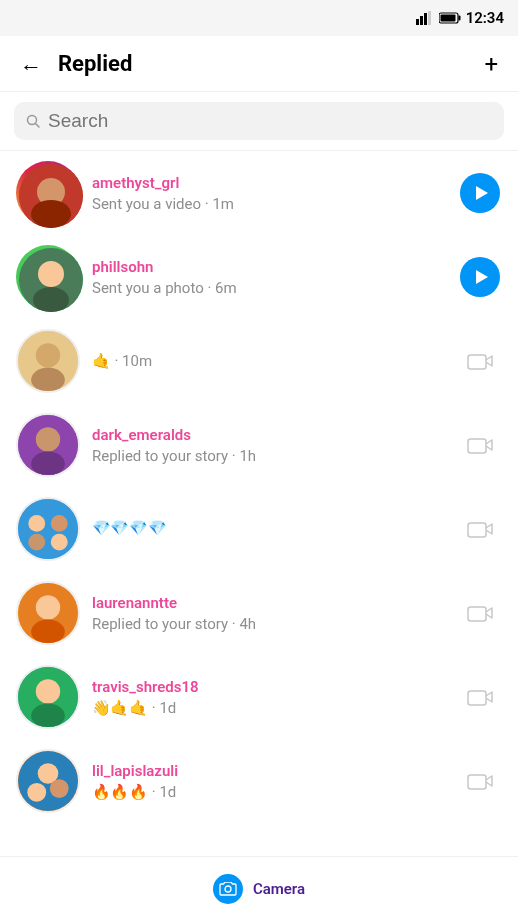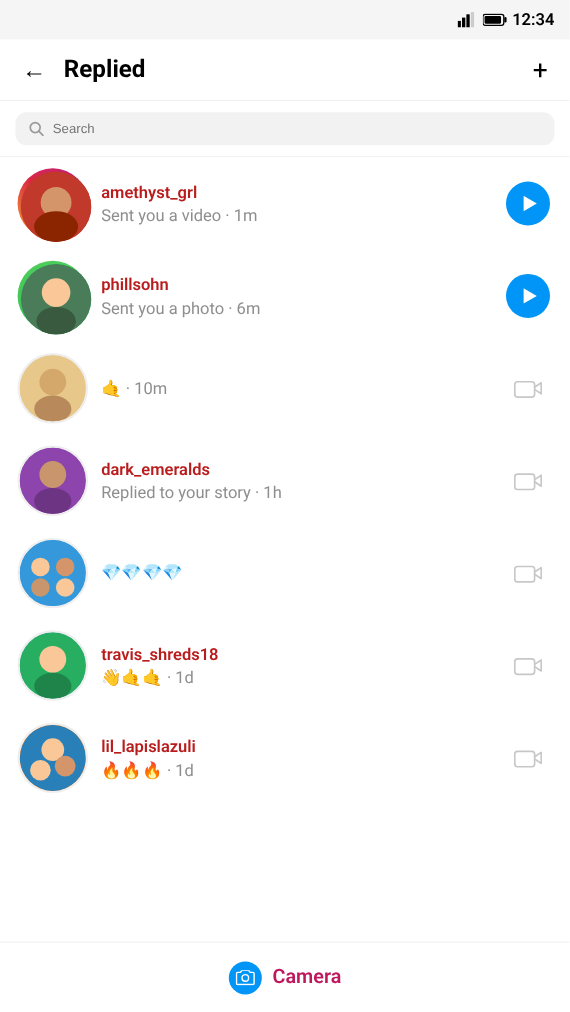--- a/index.html
+++ b/index.html
@@ -77,21 +77,21 @@
       padding: 8px 12px;
       gap: 8px;
     }
     .search-icon-wrap {
       color: #999;
       font-size: 14px;
     }
     .search-input {
       border: none;
       background: transparent;
-      font-size: 12px;
+      font-size: 19px;
       color: #999;
       outline: none;
       width: 100%;
     }
 
     
     .message-list {
       overflow-y: auto;
       height: calc(920px - 36px - 56px - 52px - 64px);
     }
@@ -125,21 +125,21 @@
     }
 
     
     .message-content {
       flex: 1;
       min-width: 0;
     }
     .message-username {
       font-size: 15px;
       font-weight: 600;
-      color: #b91c1c;
+      color: #ec4899;
       margin-bottom: 3px;
     }
     .message-preview {
       font-size: 15px;
       color: #8e8e8e;
       white-space: nowrap;
       overflow: hidden;
       text-overflow: ellipsis;
     }
 
@@ -194,23 +194,23 @@
     .camera-btn-icon {
       width: 30px;
       height: 30px;
       background: #0095f6;
       border-radius: 50%;
       display: flex;
       align-items: center;
       justify-content: center;
     }
     .camera-label {
-      font-size: 18px;
+      font-size: 15px;
       font-weight: 600;
-      color: #be185d;
+      color: #4c1d95;
     }
 
     
     svg { display: block; }
   </style>
 </head>
 <body>
 
 <div class="status-bar">
   <div class="status-icons">
@@ -348,20 +348,41 @@
       </div>
       <div class="message-action">
         <svg class="camera-icon" viewBox="0 0 26 20" fill="none">
           <rect x="1" y="4" width="18" height="14" rx="2.5" stroke="#c7c7c7" stroke-width="1.5" fill="none"></rect>
           <polyline points="19,9 25,5 25,15 19,11" stroke="#c7c7c7" stroke-width="1.5" fill="none" stroke-linejoin="round"></polyline>
         </svg>
       </div>
     </div>
     <div class="message-item">
       <div class="avatar-wrap">
+        <div class="avatar-circle" style="border: 2px solid rgb(238, 238, 238); background: rgb(245, 166, 35);">
+          <svg viewBox="0 0 64 64" xmlns="http://www.w3.org/2000/svg" width="64" height="64">
+      <circle cx="32" cy="32" r="32" fill="#e67e22"></circle>
+      <circle cx="32" cy="26" r="13" fill="#fac898"></circle>
+      <ellipse cx="32" cy="52" rx="18" ry="13" fill="#d35400"></ellipse>
+    </svg>
+        </div>
+      </div>
+      <div class="message-content">
+        <div class="message-username">laurenanntte</div>
+        <div class="message-preview">Replied to your story · 4h</div>
+      </div>
+      <div class="message-action">
+        <svg class="camera-icon" viewBox="0 0 26 20" fill="none">
+          <rect x="1" y="4" width="18" height="14" rx="2.5" stroke="#c7c7c7" stroke-width="1.5" fill="none"></rect>
+          <polyline points="19,9 25,5 25,15 19,11" stroke="#c7c7c7" stroke-width="1.5" fill="none" stroke-linejoin="round"></polyline>
+        </svg>
+      </div>
+    </div>
+    <div class="message-item">
+      <div class="avatar-wrap">
         <div class="avatar-circle" style="border: 2px solid rgb(238, 238, 238); background: rgb(22, 160, 133);">
           <svg viewBox="0 0 64 64" xmlns="http://www.w3.org/2000/svg" width="64" height="64">
       <circle cx="32" cy="32" r="32" fill="#27ae60"></circle>
       <circle cx="32" cy="26" r="13" fill="#fac898"></circle>
       <ellipse cx="32" cy="52" rx="18" ry="13" fill="#1e8449"></ellipse>
     </svg>
         </div>
       </div>
       <div class="message-content">
         <div class="message-username">travis_shreds18</div>

